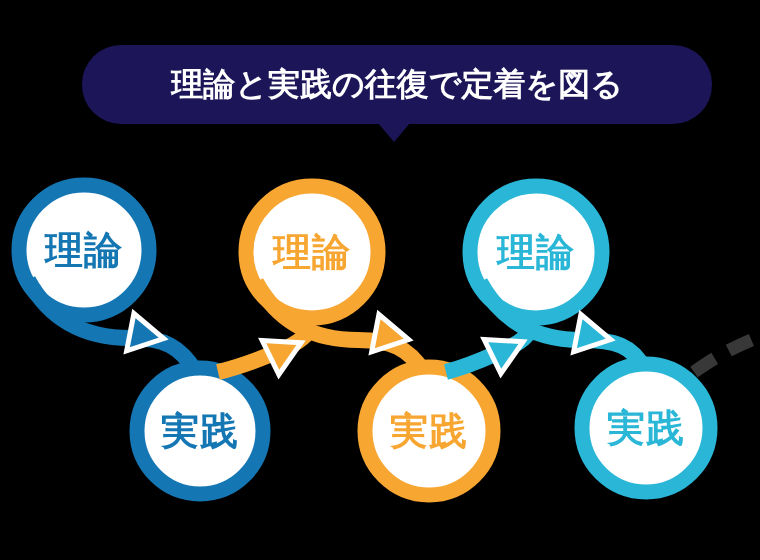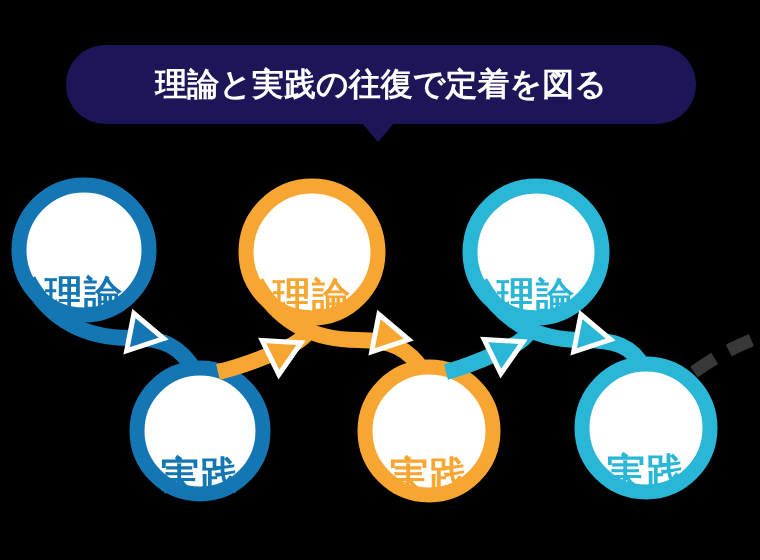--- a/index.html
+++ b/index.html
@@ -5,39 +5,38 @@
   html,body{margin:0;padding:0;}
   body{
     width:760px;height:560px;
     background:#000;
     font-family:"Liberation Sans","DejaVu Sans",sans-serif;
     overflow:hidden;
   }
   .stage{position:relative;width:760px;height:560px;background:#000;}
   .diagram-svg{position:absolute;left:0;top:0;}
   .speech-bubble{
-    position:absolute;left:66px;top:45px;width:630px;height:79px;
+    position:absolute;left:82px;top:45px;width:630px;height:79px;
     background:#1c1659;border-radius:39px;
     display:flex;align-items:center;justify-content:center;
   }
   .speech-bubble .bubble-title{
     color:#ffffff;font-size:32px;font-weight:700;letter-spacing:0px;
     white-space:nowrap;
   }
   .bubble-pointer{
     position:absolute;left:296px;bottom:-18px;width:0;height:0;
     border-left:16px solid transparent;
     border-right:16px solid transparent;
     border-top:19px solid #1c1659;
   }
   .circle-label{
     position:absolute;width:140px;height:40px;line-height:40px;
     text-align:center;font-size:38px;font-weight:700;letter-spacing:1px;
     white-space:nowrap;
-    margin-top:44px;
   }
 </style>
 </head>
 <body>
 
 <div class="stage">
 
   <svg class="diagram-svg" width="760" height="560" viewBox="0 0 760 560">
 
     <circle cx="84" cy="250" r="65" fill="#ffffff" stroke-width="15" stroke="#1477b4"></circle>

